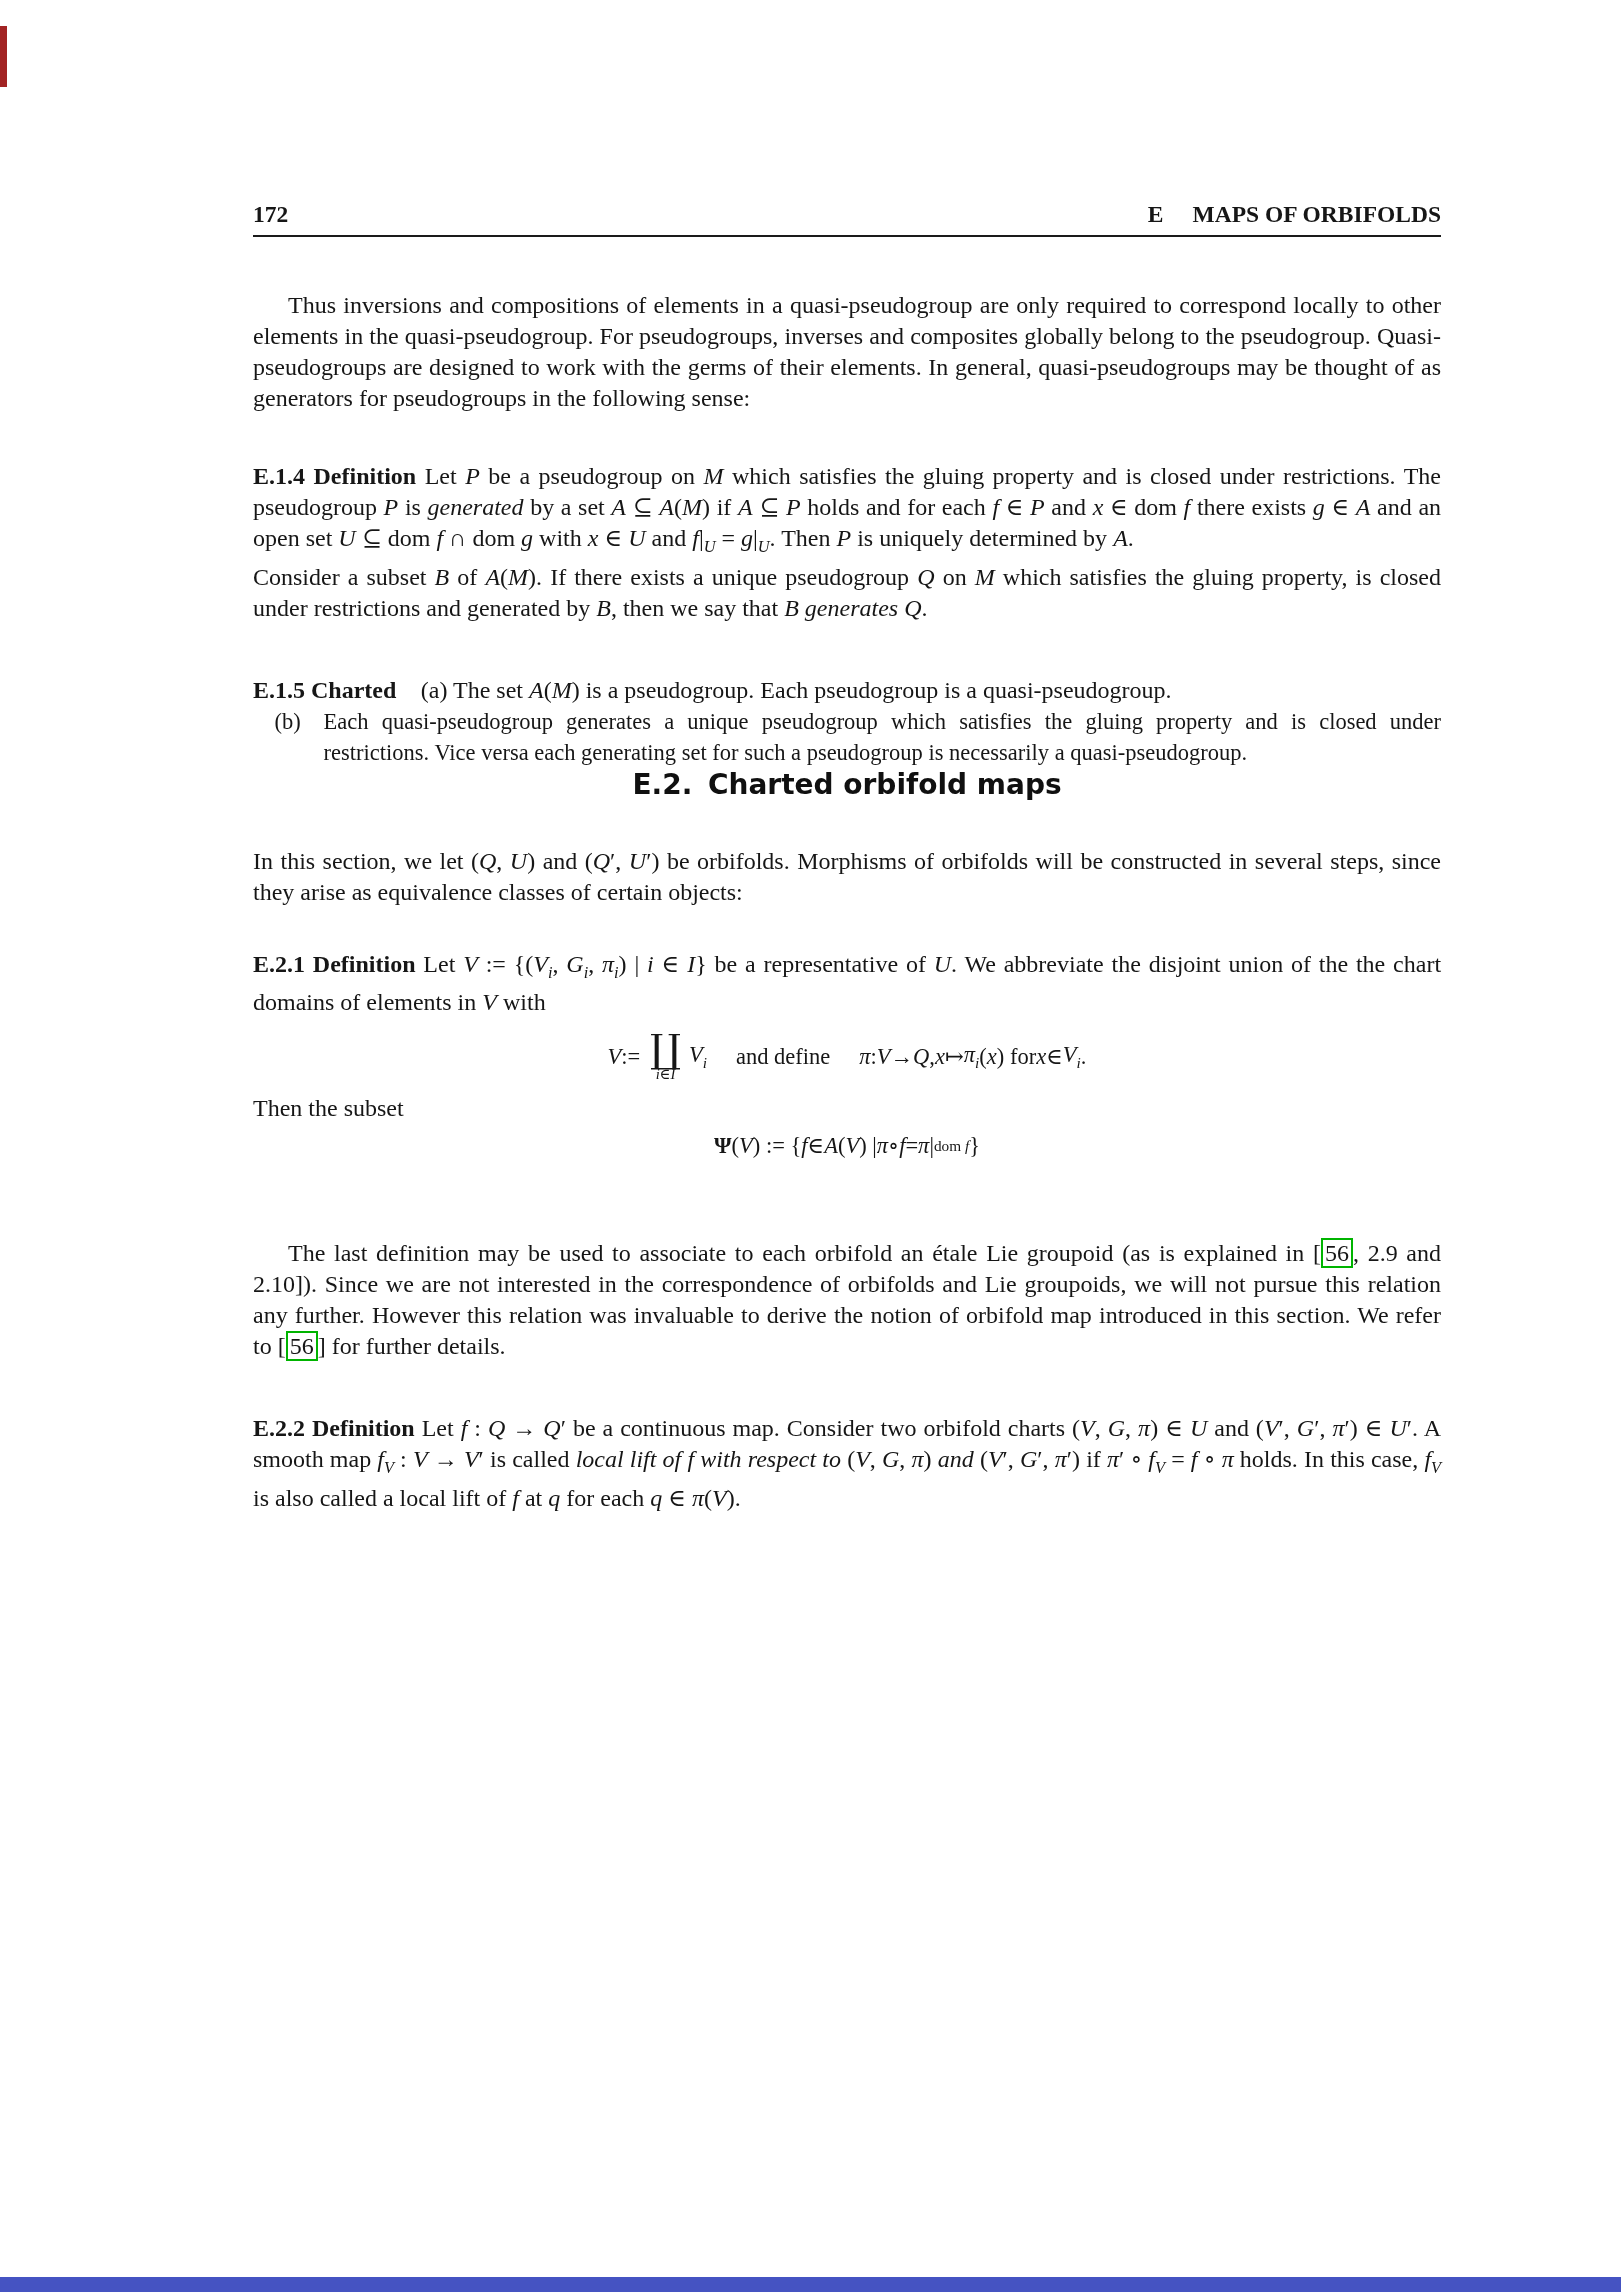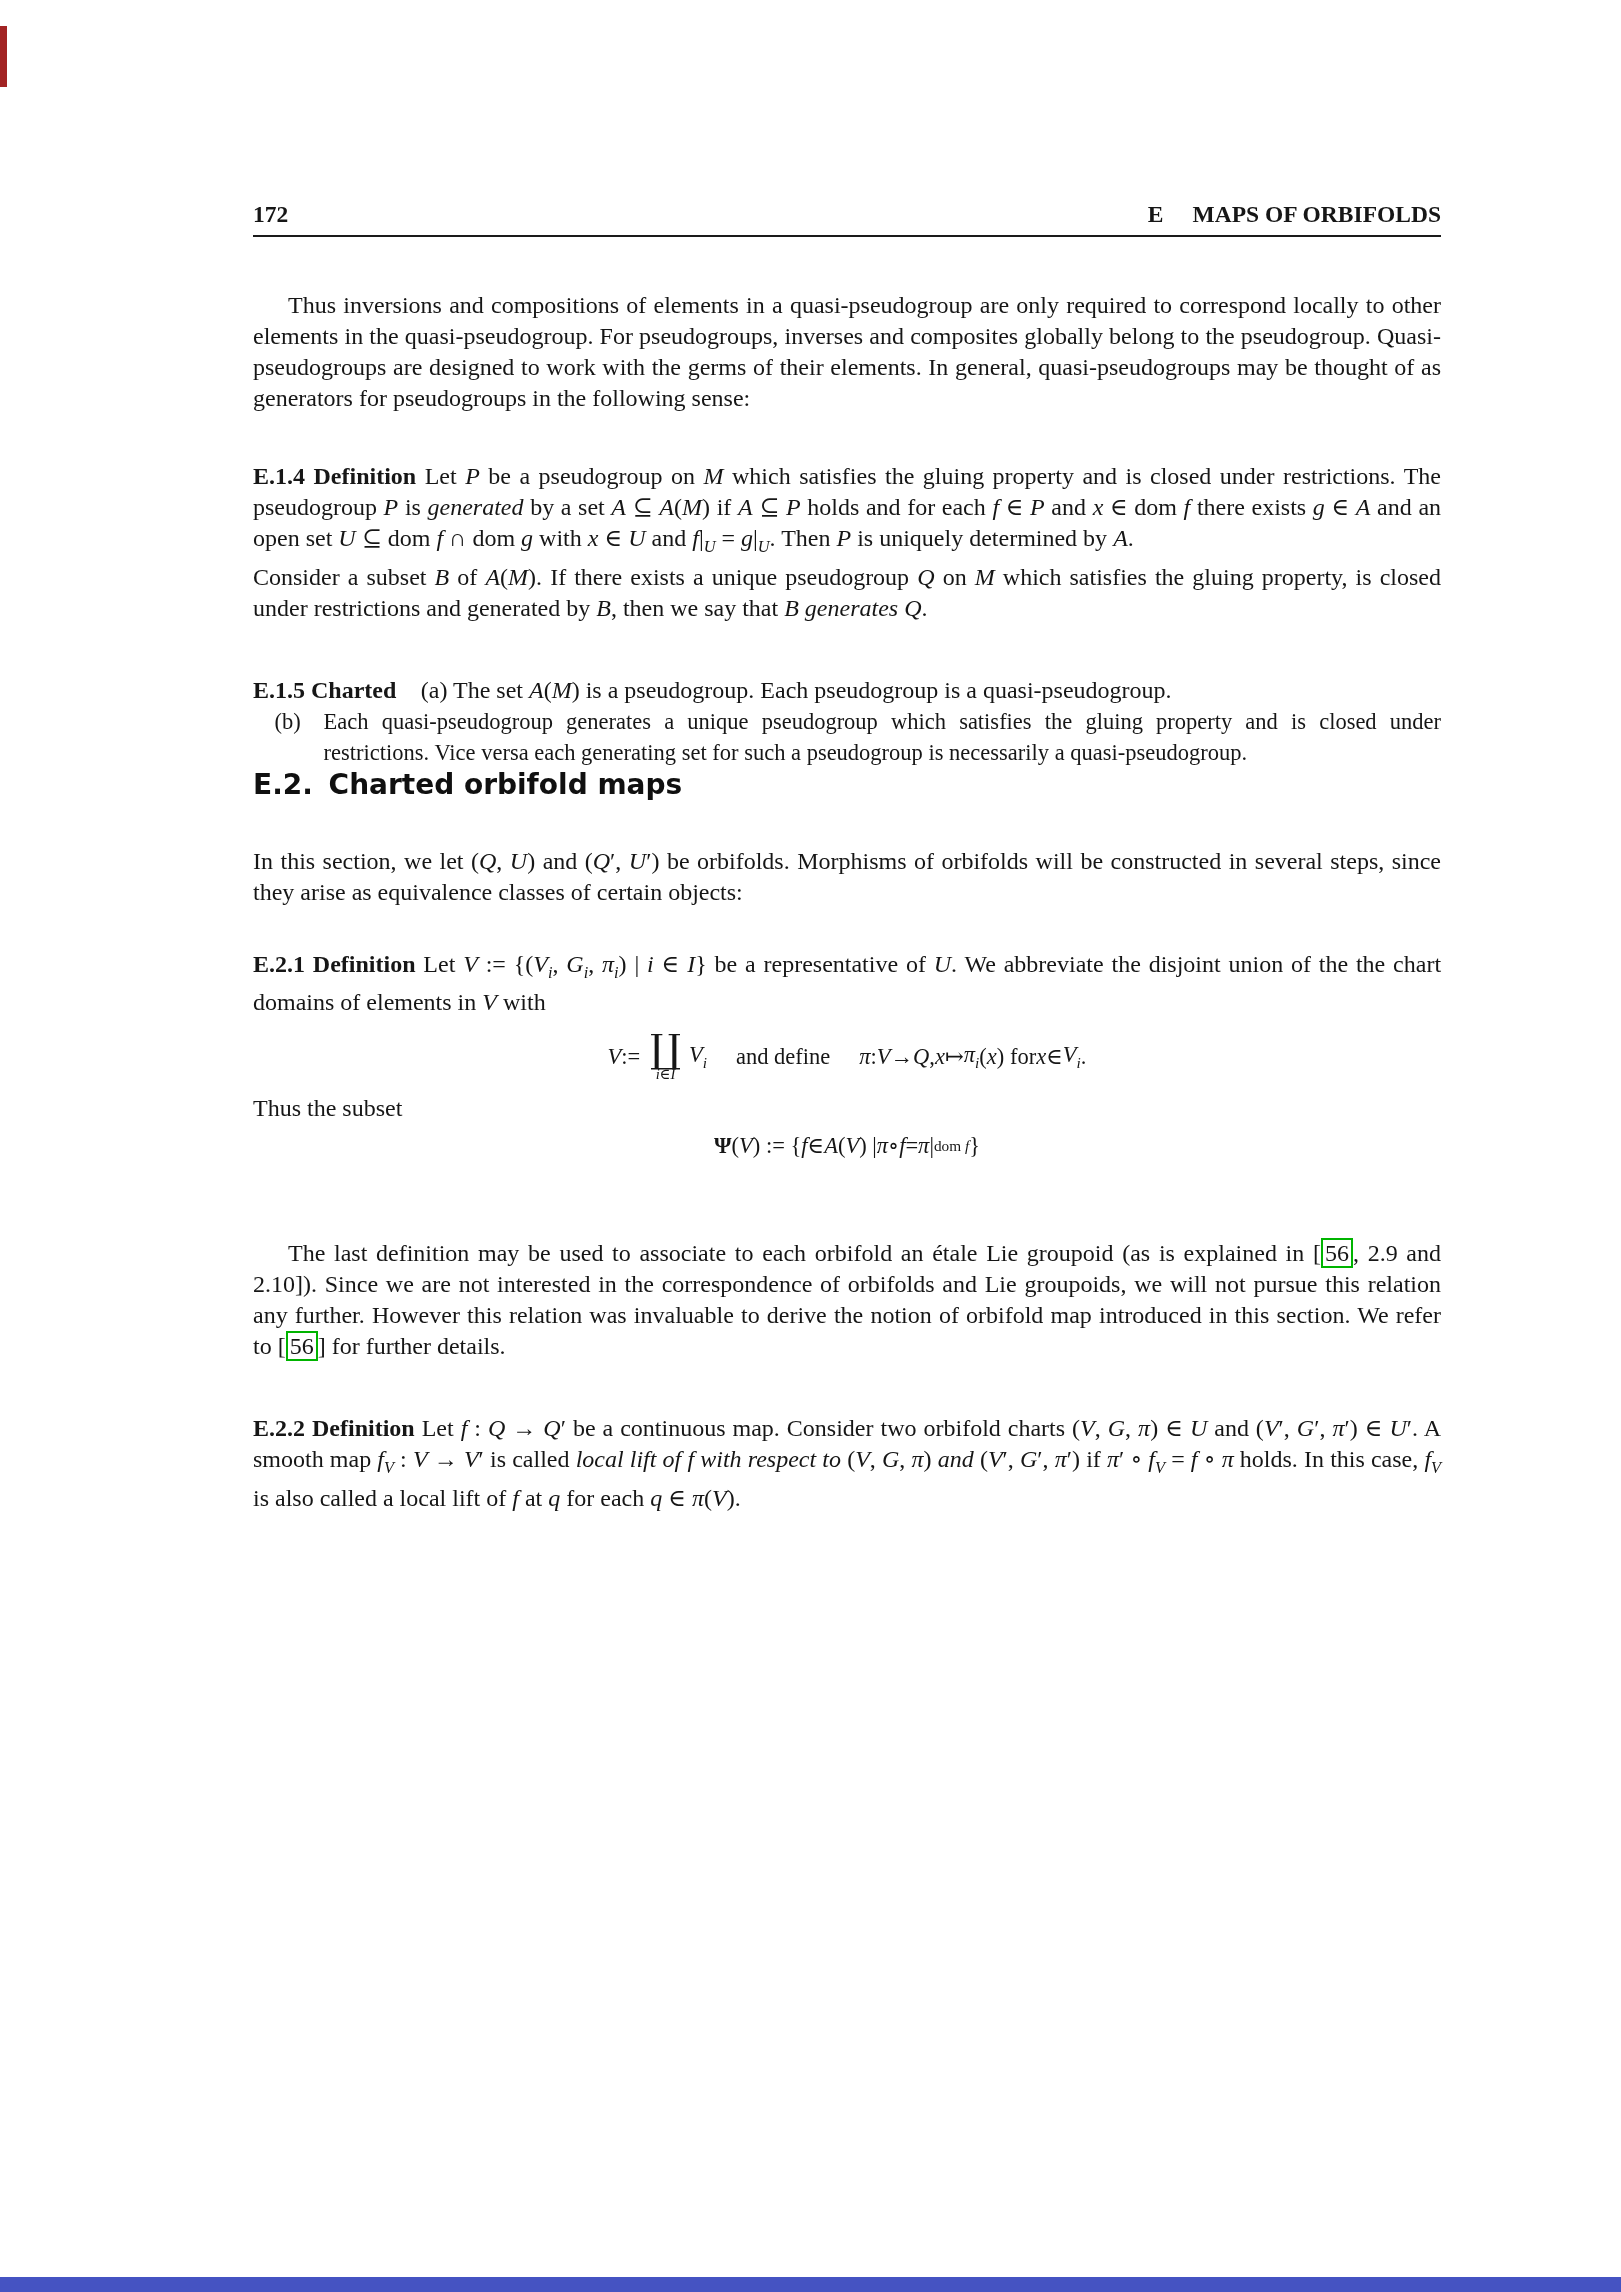--- a/index.html
+++ b/index.html
@@ -47,21 +47,21 @@
   .cal { font-style: italic; }
   .cite { border: 2px solid var(--cite-color, #00b400); padding: 0 2px; }
 
   .artifact { position: absolute; }
   .left-mark { left: 0; top: 25.5px; width: 6.9px; height: 61px; }
   .bottom-bar { left: 0; bottom: 0; width: 100%; height: 15.7px; }
 
   .mt54 { margin-top: 53px; }
   .mt48 { margin-top: 47px; }
   .mt52 { margin-top: 51px; }
-  .mt74 { margin-top: 73px; }
+  .mt74 { margin-top: 73px; justify-content: center; }
   .mt46 { margin-top: 45px; }
   .mt42 { margin-top: 41px; }
   .mt12 { margin-top: 11.8px; }
   .mt10 { margin-top: 9.8px; }
   .mt8  { margin-top: 7.8px; }
   .mt80 { margin-top: 78px; }
 </style>
 </head>
 <body>
 
@@ -98,21 +98,21 @@
 
     <p class="mt46">In this section, we let (<i>Q</i>, <span class="cal">U</span>) and (<i>Q</i>′, <span class="cal">U</span>′) be orbifolds. Morphisms of orbifolds will be constructed in several steps, since they arise as equivalence classes of certain objects:</p>
 
     <p class="mt42"><b class="deflabel">E.2.1 Definition</b><span> Let <span class="cal">V</span> := {(<i>V<sub>i</sub></i>, <i>G<sub>i</sub></i>, <i>π<sub>i</sub></i>) | <i>i</i> ∈ <i>I</i>} be a representative of <span class="cal">U</span>. We abbreviate the disjoint union of the the chart domains of elements in <span class="cal">V</span> with</span></p>
 
     <div class="eq mt12"><i>V</i> := <span class="coprod">
           <span class="op">∐</span>
           <span class="lim"><i>i</i>∈<i>I</i></span>
         </span> <i>V<sub>i</sub></i><span class="sp"></span>and define<span class="sp"></span><i>π</i> : <i>V</i> → <i>Q</i>, <i>x</i> ↦ <i>π<sub>i</sub></i>(<i>x</i>) for <i>x</i> ∈ <i>V<sub>i</sub></i>.</div>
 
-    <p class="mt10">Thus the subset</p>
+    <p class="mt10">Then the subset</p>
 
     <div class="eq mt8"><b>Ψ</b>(<span class="cal">V</span>) := {<i>f</i> ∈ <span class="cal">A</span>(<i>V</i>) | <i>π</i> ∘ <i>f</i> = <i>π</i>|<sub>dom <i>f</i></sub>}</div>
 
 
     <p class="indent mt80">The last definition may be used to associate to each orbifold an étale Lie groupoid (as is explained in [<span class="cite">56</span>, 2.9 and 2.10]). Since we are not interested in the correspondence of orbifolds and Lie groupoids, we will not pursue this relation any further. However this relation was invaluable to derive the notion of orbifold map introduced in this section. We refer to [<span class="cite">56</span>] for further details.</p>
 
     <p class="mt52"><b class="deflabel">E.2.2 Definition</b><span> Let <i>f</i> : <i>Q</i> → <i>Q</i>′ be a continuous map. Consider two orbifold charts (<i>V</i>, <i>G</i>, <i>π</i>) ∈ <span class="cal">U</span> and (<i>V</i>′, <i>G</i>′, <i>π</i>′) ∈ <span class="cal">U</span>′. A smooth map <i>f<sub>V</sub></i> : <i>V</i> → <i>V</i>′ is called <i>local lift of f with respect to</i> (<i>V</i>, <i>G</i>, <i>π</i>) <i>and</i> (<i>V</i>′, <i>G</i>′, <i>π</i>′) if <i>π</i>′ ∘ <i>f<sub>V</sub></i> = <i>f</i> ∘ <i>π</i> holds. In this case, <i>f<sub>V</sub></i> is also called a local lift of <i>f</i> at <i>q</i> for each <i>q</i> ∈ <i>π</i>(<i>V</i>).</span></p>
 
   </div>
 </div>

